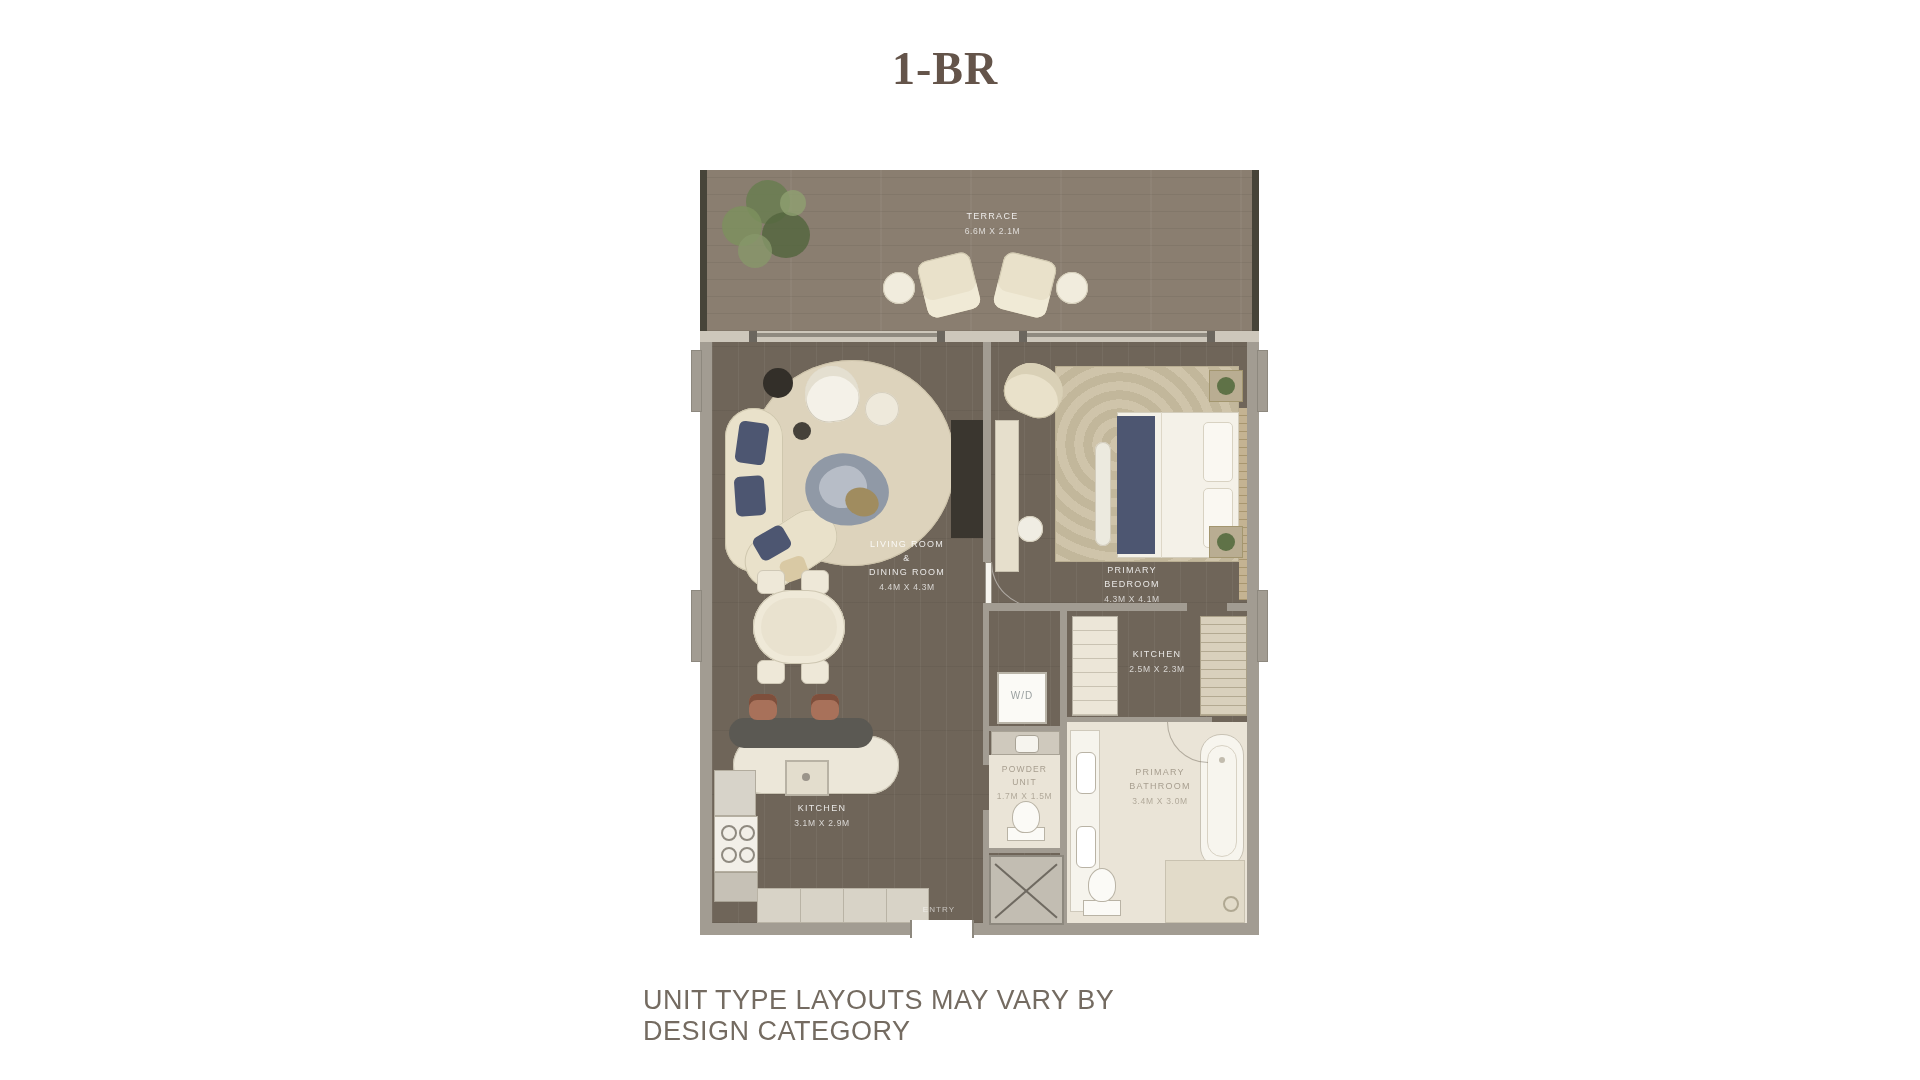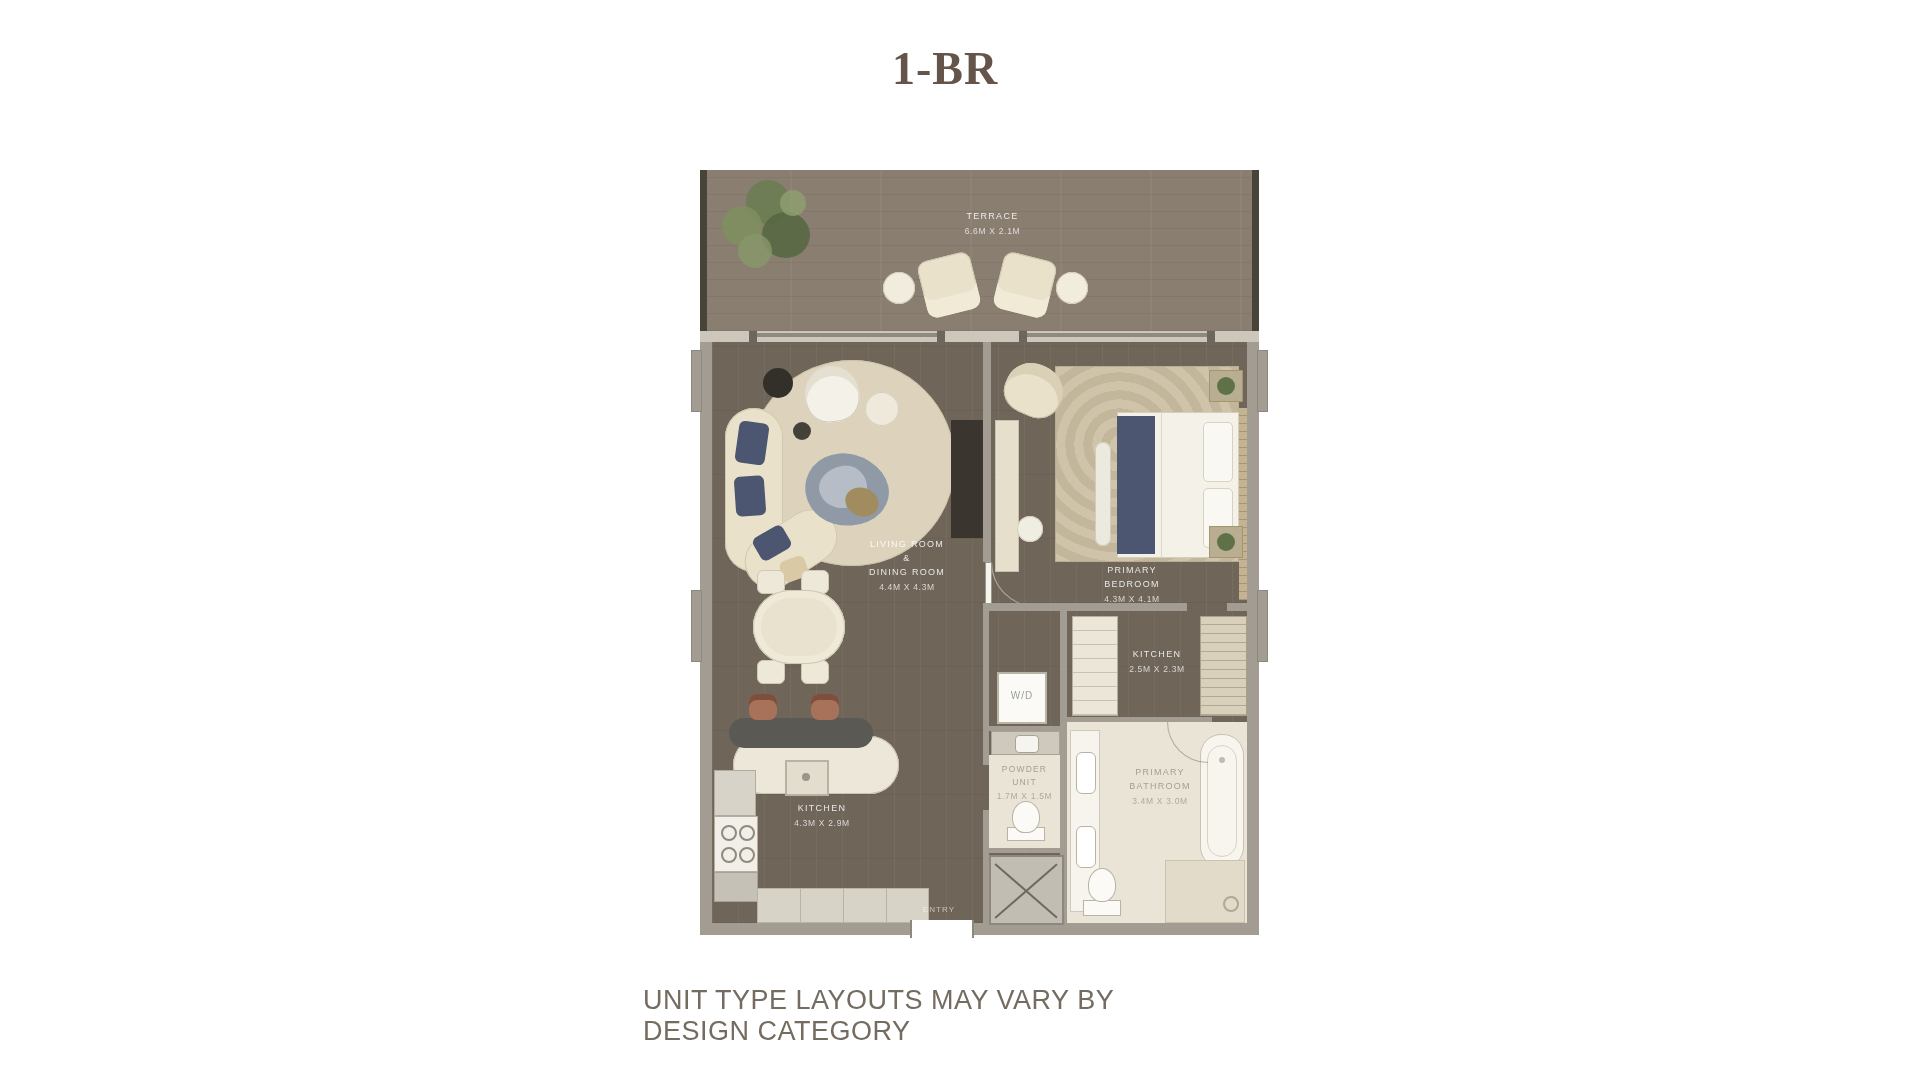--- a/index.html
+++ b/index.html
@@ -124,21 +124,21 @@
       <div class="abs round" style="left:24px;top:8px;width:12px;height:12px;border:2px solid #8f8a80;"></div>
       <div class="abs round" style="left:6px;top:30px;width:12px;height:12px;border:2px solid #8f8a80;"></div>
       <div class="abs round" style="left:24px;top:30px;width:12px;height:12px;border:2px solid #8f8a80;"></div>
     </div>
     <div class="abs" style="left:17px;top:702px;width:42px;height:28px;background:#c6c1b6;border:1px solid #a8a294;"></div>
 
     <div class="abs" style="left:60px;top:718px;width:172px;height:35px;background:#d8d3c7;box-shadow:inset 0 0 0 1px #b9b3a5;background-image:repeating-linear-gradient(90deg,#b9b3a5 0 1px,rgba(0,0,0,0) 1px 43px);"></div>
 
     <div class="abs room-label" style="left:55px;top:632px;width:140px;">
       <span class="room-name">KITCHEN</span>
-      <span class="room-dims">4.3M X 2.9M</span>
+      <span class="room-dims">3.1M X 2.9M</span>
     </div>
 
     <div class="abs room-label" style="left:205px;top:734px;width:74px;">
       <span class="room-name" style="font-size:8px;opacity:.7;">ENTRY</span>
     </div>
     <div class="abs" style="left:213px;top:750px;width:60px;height:18px;background:#ffffff;border-left:2px solid #8d887e;border-right:2px solid #8d887e;"></div>
 
     <div class="abs wall" style="left:286px;top:172px;width:8px;height:220px;"></div>
     <div class="abs doorarc" style="left:294px;top:392px;width:44px;height:44px;"></div>
     <div class="abs" style="left:288px;top:392px;width:5px;height:46px;background:#f6f4ee;border:1px solid #9b958a;"></div>

